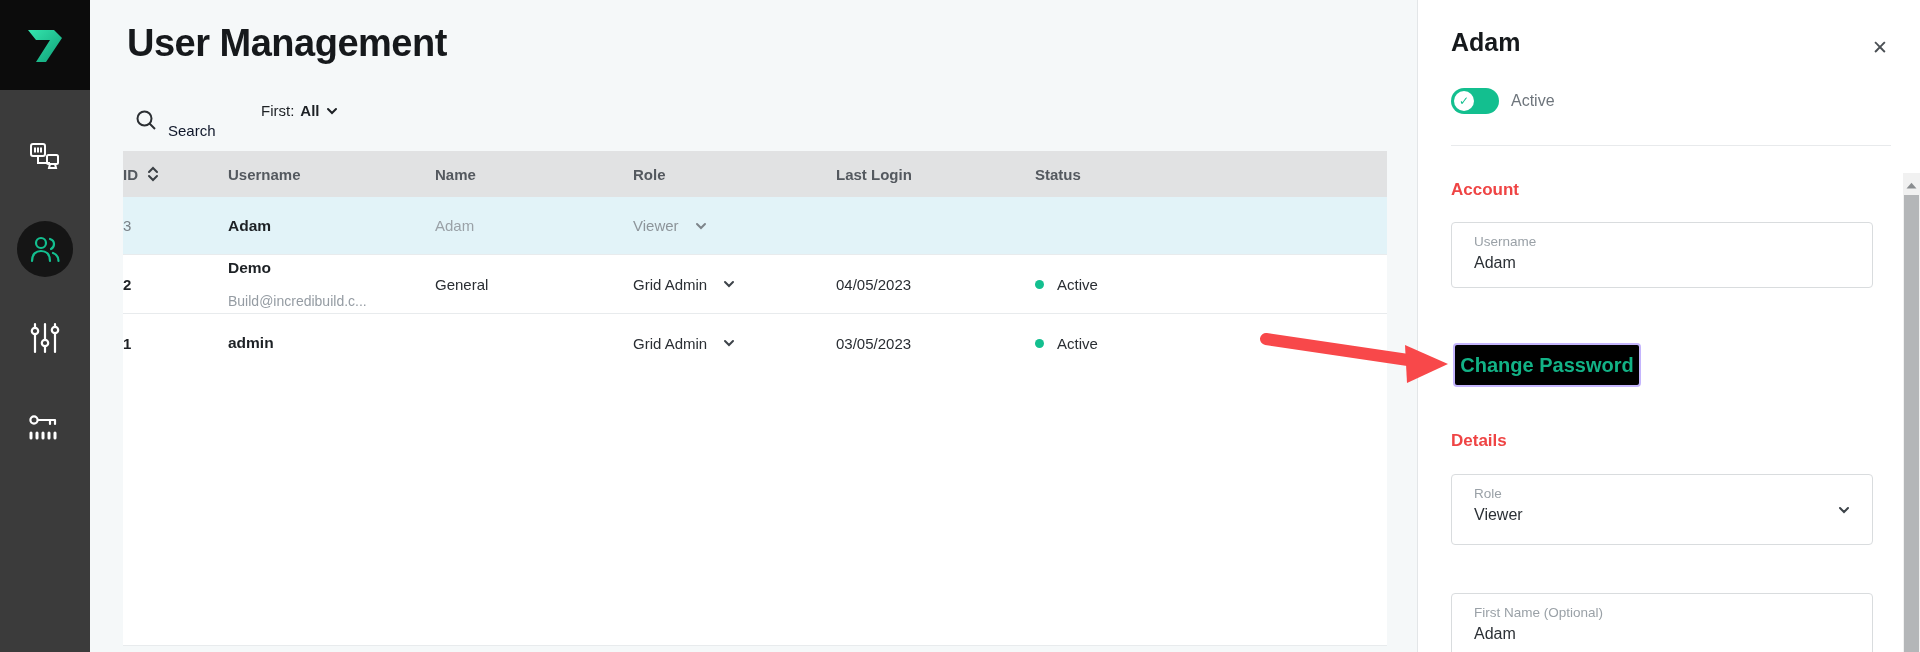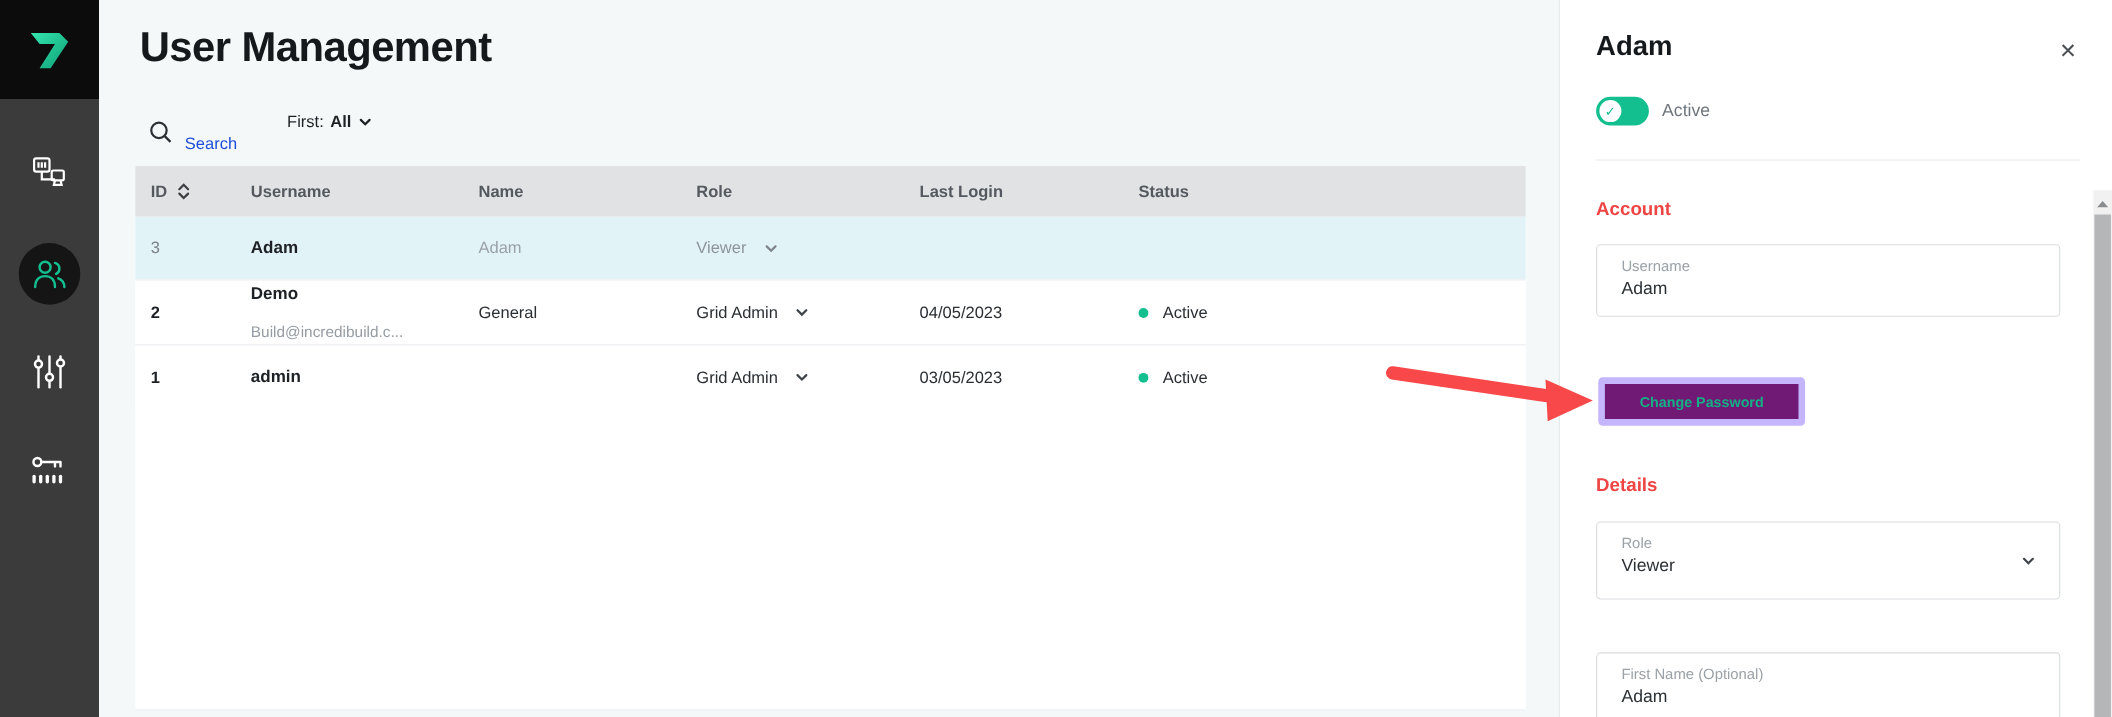--- a/index.html
+++ b/index.html
@@ -20,37 +20,37 @@
   .active-circle { width:56px; height:56px; border-radius:50%; background:#151515;
                    display:flex; align-items:center; justify-content:center; }
 
   
   .main { position:absolute; left:90px; top:0; width:1327px; height:468px; background:#f5f8f9; }
   .page-title { position:absolute; left:37px; top:22px; font-size:38px; font-weight:bold;
                 color:#16191c; letter-spacing:-0.5px; }
   .toolbar { position:absolute; left:0; top:92px; width:1327px; height:42px; }
   .search-group { position:absolute; left:45px; top:8px; display:flex; align-items:center; gap:11px;
                   cursor:text; }
-  .search-label { font-size:15px; color:#1d4ed8;margin-top:22px; }
+  .search-label { font-size:15px; color:#0f172a;margin-top:22px; }
   .status-group { position:absolute; left:171px; top:10px; display:flex; align-items:center; gap:6px;
                   cursor:pointer; font-size:15px; color:#1d2125; }
   .status-value { font-weight:bold; }
   .add-user-btn { position:absolute; right:30px; top:0; width:147px; height:40px; background:#13bf8f;
                   border:none; border-radius:4px; color:#fff; font-size:15px; font-weight:bold;
                   display:flex; align-items:center; justify-content:center; gap:9px; cursor:pointer;
                   font-family:inherit; }
 
   
   .table { position:absolute; left:33px; top:151px; width:1264px; height:495px; background:#fff;
            border-bottom:1px solid #e8ebed; }
   .trow { display:grid; grid-template-columns:105px 207px 198px 203px 199px 1fr; align-items:center; }
   .thead { height:46px; background:#e1e2e3; color:#54595f; font-size:15px; font-weight:bold; }
   .thead .cell-id { display:flex; align-items:center; gap:9px; }
   .cell { padding-left:0; }
-  .cell-id { padding-left:14px; }
+  .cell-id { padding-left:0; }
   .tr { height:59px; background:#fff; border-top:1px solid #e8ebed; font-size:15px; color:#2a2e33; }
   .tr.selected { height:57px; background:#e2f3f8; border-top:none; }
   .id-num { font-weight:bold; color:#1d2125; }
   .tr.selected .id-num { font-weight:normal; color:#7a8187; }
   .uname { font-weight:bold; color:#1d2125; font-size:15.5px; }
   .uemail { font-size:14px; color:#959ca3; margin-top:16px; }
   .muted { color:#9aa1a7; }
   .role-cell { display:flex; align-items:center; gap:16px; cursor:pointer; }
   .role-muted { color:#8d949a; }
   .status-cell { display:flex; align-items:center; gap:13px; }
@@ -73,22 +73,22 @@
   .h-account { top:180px; }
   .h-details { top:431px; }
   .field { position:absolute; left:33px; width:422px; border:1px solid #d9dcde; border-radius:4px;
            background:#fff; padding:11px 0 0 22px; cursor:text; }
   .f-username { top:222px; height:66px; }
   .f-role { top:474px; height:71px; cursor:pointer; }
   .f-firstname { top:593px; height:70px; }
   .f-label { font-size:13.5px; color:#9aa1a7; }
   .f-value { font-size:16px; color:#2b3035; margin-top:5px; }
   .f-chev { position:absolute; right:22px; top:29px; }
-  .chg-pwd-btn { position:absolute; left:35px; top:343px; width:188px; height:44px; background:#701a75;
-                 border:6px solid #c4b5fd; border-radius:4px; color:#12b286; font-size:13px;
+  .chg-pwd-btn { position:absolute; left:35px; top:343px; width:188px; height:44px; background:#000000;
+                 border:2px solid #c4b5fd; border-radius:4px; color:#12b286; font-size:20px;
                  font-weight:bold; cursor:pointer; font-family:inherit; }
   .vscrollbar { position:absolute; right:0; top:173px; width:17px; height:479px; background:#f1f1f1; }
   .sb-arrow { position:absolute; left:0; top:4px; width:17px; height:16px; display:flex;
               align-items:center; justify-content:center; cursor:pointer; }
   .sb-arrow svg { display:block; }
   .sb-thumb { position:absolute; left:1px; top:22px; width:15px; height:457px; background:#b4b6b8; cursor:grab; }
 
   .red-arrow { position:absolute; left:1250px; top:325px; width:205px; height:70px; pointer-events:none; z-index:50; }
 </style>
 </head>

